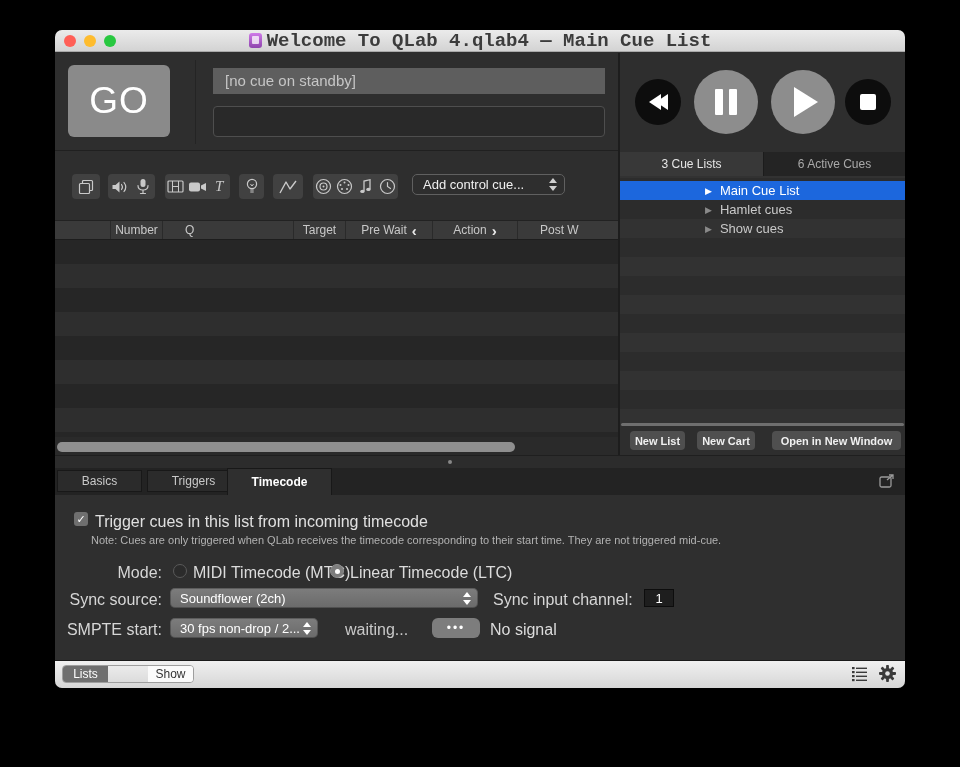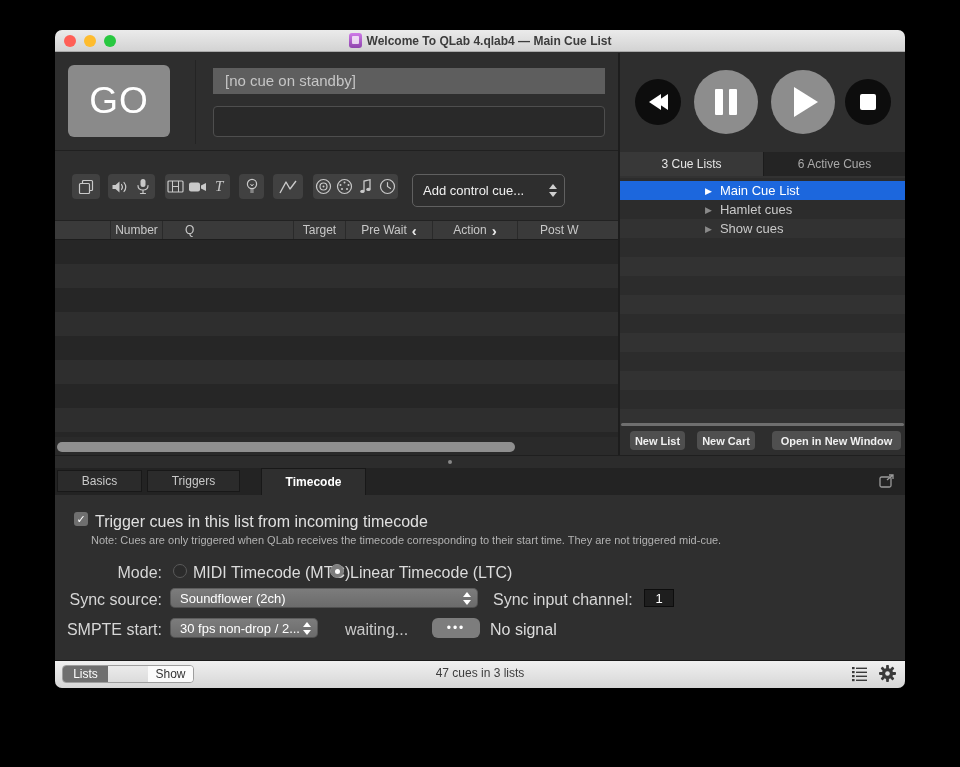--- a/index.html
+++ b/index.html
@@ -15,21 +15,21 @@
   .titlebar { position:absolute; left:0; top:0; right:0; height:22px;
     background:linear-gradient(#ebebeb,#d3d3d3); border-bottom:1px solid #a9a9a9;
     display:flex; align-items:center; }
   .traffic { position:absolute; left:9px; top:0; height:22px; display:flex; align-items:center; gap:8px; }
   .tl { width:12px; height:12px; border-radius:50%; display:inline-block; }
   .title-wrap { width:100%; display:flex; justify-content:center; align-items:center; gap:5px; }
   .doc-icon { width:13px; height:15px; border-radius:3px;
     background:linear-gradient(#cf7ae8,#8e44ad); position:relative; }
   .doc-icon::after{ content:""; position:absolute; left:3px; top:3px; width:7px; height:8px;
     background:rgba(255,255,255,.75); border-radius:1px; }
-  .title { font-size:12px; font-weight:700; color:#3c3c3c; }
+  .title { font-size:19px; font-weight:700; color:#3c3c3c;font-family:Liberation Mono, monospace; }
 
   
   .go-btn { left:13px; top:35px; width:102px; height:72px; background:#8a8a8a; border-radius:6px;
     color:#fff; font-size:37px; letter-spacing:1px; display:flex; align-items:center; justify-content:center; cursor:pointer; }
   .hdr-vline { left:140px; top:30px; width:1px; height:84px; background:#242424; }
   .standby { left:158px; top:38px; width:392px; height:26px; background:#5e5e5e; border-radius:0;
     color:#c6c6c6; font-size:15px; line-height:26px; padding-left:12px; }
   .notes-field { left:158px; top:76px; width:392px; height:31px; background:#292929;
     border:1px solid #4e4e4e; border-radius:4px; }
   .pane-vline { left:563px; top:23px; width:2px; height:402px; background:#1d1d1d; }
@@ -43,21 +43,21 @@
   .pause-bars i { display:block; width:8px; height:26px; background:#fff; border-radius:1px; }
   .tri-play { width:0; height:0; border-top:15px solid transparent; border-bottom:15px solid transparent; border-left:24px solid #fff; margin-left:6px; }
   .stop-sq { width:16px; height:16px; background:#fff; border-radius:2px; }
 
   
   .icon-group { top:144px; height:25px; background:#414141; border-radius:4px;
     display:flex; align-items:center; justify-content:space-evenly; cursor:pointer; }
   .icon-group svg { display:block; }
   .t-icon { width:24px; height:18px; display:flex; align-items:center; justify-content:center; }
   .t-letter { font-family:"Liberation Serif","DejaVu Serif",serif; font-style:italic; font-size:15px; color:#c9c9c9; }
-  .dd-dark { top:144px; height:33px; background:#2e2e2e; border:1px solid #606060; border-radius:5px;
+  .dd-dark { top:144px; height:21px; background:#2e2e2e; border:1px solid #606060; border-radius:5px;
     color:#f0f0f0; font-size:13px; display:flex; align-items:center; padding-left:10px; cursor:pointer; }
   .stepper { margin-left:auto; margin-right:7px; display:flex; flex-direction:column; gap:3px; align-items:center; }
   .stepper .up { width:0;height:0;border-left:4px solid transparent;border-right:4px solid transparent;border-bottom:5px solid #cfcfcf; }
   .stepper .dn { width:0;height:0;border-left:4px solid transparent;border-right:4px solid transparent;border-top:5px solid #cfcfcf; }
 
   
   .cue-header { left:0; top:190px; width:563px; height:20px; background:#3a3a3a;
     border-top:1px solid #222; border-bottom:1px solid #1d1d1d; display:flex; color:#c8c8c8; font-size:12px; }
   .cue-header .col { height:100%; border-right:1px solid #2a2a2a; display:flex; align-items:center; justify-content:center; gap:5px;text-align:center; }
   .cue-header .col.left { justify-content:flex-start; padding-left:22px; }
@@ -332,21 +332,21 @@
     <div class="abs splitter"></div>
     <div class="abs split-dot"></div>
 
     <div class="abs insp-tabbar"></div>
     <div class="insp-tab dim" style="left:2px; width:85px;">
         <span>Basics</span>
       </div>
     <div class="insp-tab dim" style="left:92px; width:93px;">
         <span>Triggers</span>
       </div>
-    <div class="insp-tab sel" style="left:206px; width:105px;">
+    <div class="insp-tab sel" style="left:172px; width:105px;">
         <span>Timecode</span>
       </div>
     <div class="abs popout">
       <svg width="18" height="16" viewBox="0 0 18 16">
           <rect x="2" y="4" width="11" height="10" rx="1.5" fill="none" stroke="#9a9a9a" stroke-width="1.3"></rect>
           <path d="M9 7l6-5 M11 2h4v4" fill="none" stroke="#9a9a9a" stroke-width="1.3"></path>
         </svg>
     </div>
     <div class="abs insp-body"></div>
 
@@ -377,21 +377,20 @@
       <span class="stepper">
           <i class="up"></i>
           <i class="dn"></i>
         </span>
     </div>
     <div class="abs" style="left:290px; top:591px; color:#c9c9c9;">waiting...</div>
     <div class="abs dots-btn">•••</div>
     <div class="abs" style="left:435px; top:591px; color:#dcdcdc;">No signal</div>
 
     <div class="abs statusbar"></div>
-    <div class="abs summary">47 cues in 3 lists</div>
     <div class="abs seg">
       <div class="opt sel">Lists</div>
       <div class="opt unsel">Show</div>
     </div>
     <div class="sb-icon" style="left:795px;">
       <svg width="19" height="19" viewBox="0 0 19 19">
         <g fill="#3a3a3a">
             <rect x="2" y="3" width="2.6" height="2.2"></rect>
             <rect x="6" y="3.6" width="11" height="1.4"></rect>
         <rect x="2" y="7" width="2.6" height="2.2"></rect>

